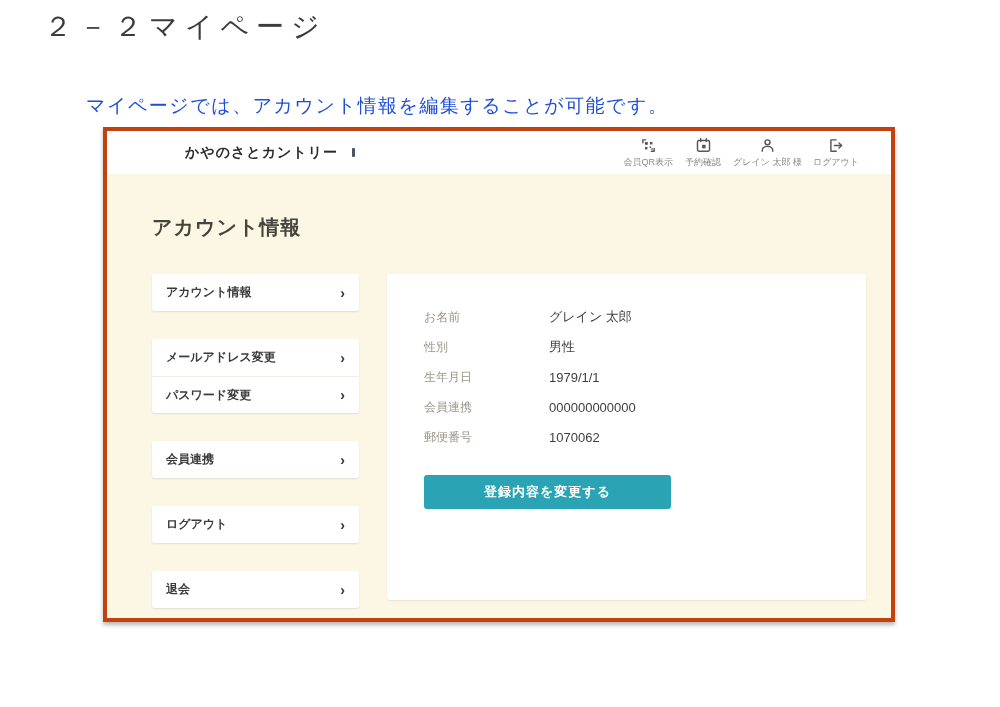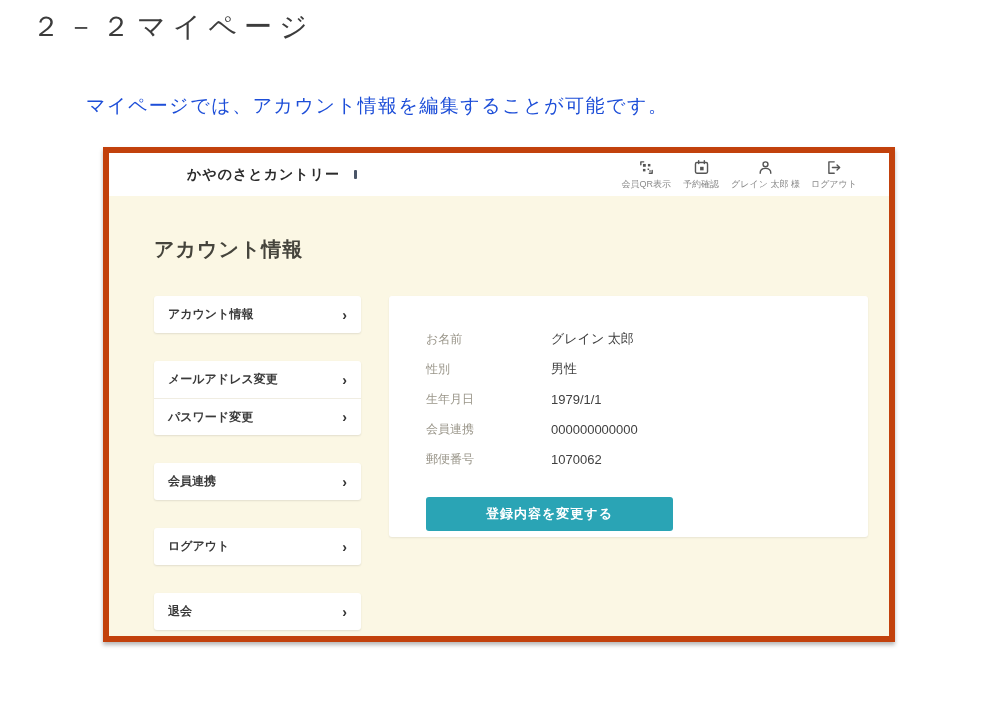--- a/index.html
+++ b/index.html
@@ -1,27 +1,27 @@
 <!DOCTYPE html>
 <html><head>
 <meta charset="utf-8">
 <style>
   * { margin: 0; padding: 0; box-sizing: border-box; }
   html, body { width: 1000px; height: 707px; background: #ffffff; overflow: hidden;
     font-family: "Liberation Sans", "DejaVu Sans", sans-serif; }
 
   
-  .doc-title { position: absolute; left: 32px; top: 8px; font-size: 28px;
+  .doc-title { position: absolute; left: 44px; top: 8px; font-size: 28px;
     font-weight: 300; letter-spacing: 7px; color: #3c3c3c; }
   .doc-desc { position: absolute; left: 86px; top: 93px; font-size: 19px;
     letter-spacing: 1.5px; color: #1d4ed8; }
 
   
   .frame { position: absolute; left: 103px; top: 127px; width: 792px; height: 495px;
-    background: #c4b5fd; border: 6px solid #c2410c; box-shadow: 0 3px 4px rgba(0,0,0,.28); margin-top: 20px; }
+    background: #c4b5fd; border: 4px solid #c2410c; box-shadow: 0 3px 4px rgba(0,0,0,.28); }
 
   
   .app-header { position: absolute; left: 0; top: 0; right: 0; height: 43px;
     background: #ffffff; display: flex; align-items: center; }
   .logo { margin-left: 78px; font-size: 14px; font-weight: bold; color: #2b2b2b;
     letter-spacing: 1px; cursor: pointer; }
   .logo-mark { width: 3px; height: 9px; background: #4a5568; margin-left: 14px; border-radius: 1px; }
   .app-nav { margin-left: auto; display: flex; align-items: flex-start; gap: 11px;
     padding-right: 32px; }
   .nav-item { display: flex; flex-direction: column; align-items: center; gap: 2px;
@@ -39,21 +39,21 @@
   
   .sidebar { width: 207px; flex: none; }
   .side-card { background: #ffffff; border-radius: 3px;
     box-shadow: 0 1px 2px rgba(0,0,0,.10); margin-bottom: 28px; overflow: hidden; }
   .side-row { height: 37px; display: flex; align-items: center; justify-content: space-between;
     padding: 0 14px; cursor: pointer; font-size: 12px; font-weight: bold; color: #3a3a3a; }
   .side-row + .side-row { border-top: 1px solid #f0ede2; }
   .chev { font-size: 14px; font-weight: bold; color: #333; line-height: 1; }
 
   
-  .detail { width: 479px; height: 241px; background: #ffffff; border-radius: 3px;
+  .detail { width: 479px; height: 326px; background: #ffffff; border-radius: 3px;
     box-shadow: 0 1px 2px rgba(0,0,0,.08); padding: 28px 0 0 37px; }
   .field-row { display: flex; align-items: center; height: 30px; }
   .field-label { width: 125px; flex: none; font-size: 12px; color: #999589; }
   .field-value { font-size: 13px; color: #3f3f3f; }
   .btn-wrap { width: 405px; display: flex; margin-top: 23px; }
   .submit-btn { width: 247px; height: 34px; background: #2aa4b5; color: #ffffff;
     border: none; border-radius: 3px; font-size: 13px; font-weight: bold;
     letter-spacing: 1px; cursor: pointer; font-family: inherit; }
 </style>
 </head>

